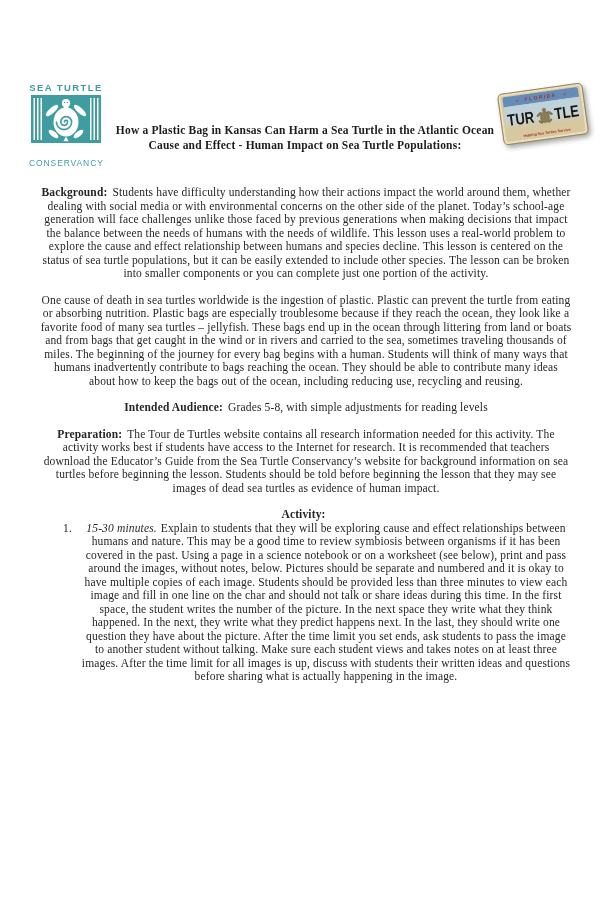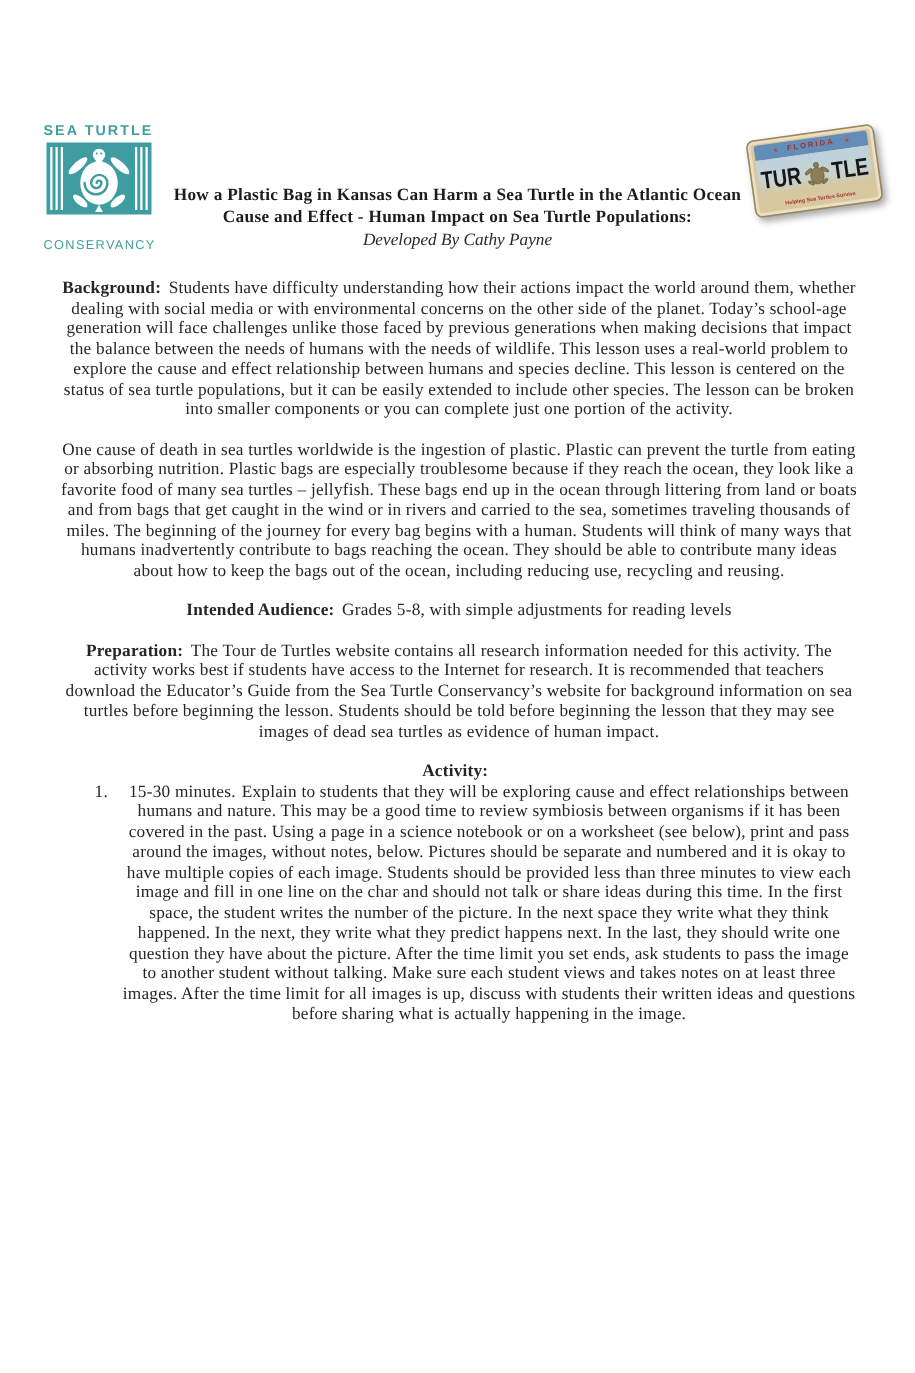--- a/index.html
+++ b/index.html
@@ -14,21 +14,21 @@
   .page {
     position: relative;
     width: 610px; height: 915px;
     overflow: hidden;
     background: #ffffff;
   }
 
   
   .logo {
     position: absolute; left: 29px; top: 82px; width: 74px;
-    text-align: left;
+    text-align: center;
   }
   .logo-top {
     font-family: "Liberation Sans", sans-serif;
     font-weight: bold; font-size: 9.5px; letter-spacing: 1.4px;
     color: #3F9DA2; white-space: nowrap;
   }
   .logo-mark-wrap {
     width: 70px; height: 48px; margin: 2px auto 1px auto;
     background: #3F9DA2;
   }
@@ -112,21 +112,21 @@
     color: #262626;
     text-align: center;
   }
   .content p { margin: 0 0 13px 0; }
   .content p.tight { margin-bottom: 0; }
   .lead { font-weight: bold; margin-right: 5px; }
   .activity-list { margin: 0; }
   .activity-item { display: flex; padding-left: 21px; }
   .activity-item .num { flex: none; width: 13px; margin-right: 6px; }
   .activity-item .item-body { flex: 1; }
-  .lead-italic { margin-right: 4px; }
+  .lead-italic { font-style: italic; margin-right: 4px; }
 </style>
 </head>
 <body>
 
 <div class="page">
 
   <div class="logo">
     <div class="logo-top">SEA TURTLE</div>
     <div class="logo-mark-wrap">
       <svg viewBox="0 0 70 48" width="70" height="48" aria-hidden="true">
@@ -181,21 +181,20 @@
     <div class="plate-bottom">
       <span class="sticker"></span>
       <span class="plate-caption">Helping Sea Turtles Survive</span>
       <span class="sticker"></span>
     </div>
   </div>
 
   <div class="title-block">
     <div class="title-line">How a Plastic Bag in Kansas Can Harm a Sea Turtle in the Atlantic Ocean</div>
     <div class="title-line">Cause and Effect - Human Impact on Sea Turtle Populations:</div>
-    <div class="byline">Developed By Cathy Payne</div>
   </div>
 
   <div class="content">
 
     <p><span class="lead">Background:</span><span>Students have difficulty understanding how their actions impact the world around them, whether dealing with social media or with environmental concerns on the other side of the planet.  Today’s school-age generation will face challenges unlike those faced by previous generations when making decisions that impact the balance between the needs of humans with the needs of wildlife.  This lesson uses a real-world problem to explore the cause and effect relationship between humans and species decline.  This lesson is centered on the status of sea turtle populations, but it can be easily extended to include other species.  The lesson can be broken into smaller components or you can complete just one portion of the activity.</span></p>
 
     <p><span>One cause of death in sea turtles worldwide is the ingestion of plastic.  Plastic can prevent the turtle from eating or absorbing nutrition.  Plastic bags are especially troublesome because if they reach the ocean, they look like a favorite food of many sea turtles – jellyfish.  These bags end up in the ocean through littering from land or boats and from bags that get caught in the wind or in rivers and carried to the sea, sometimes traveling thousands of miles.  The beginning of the journey for every bag begins with a human.  Students will think of many ways that humans inadvertently contribute to bags reaching the ocean.  They should be able to contribute many ideas about how to keep the bags out of the ocean, including reducing use, recycling and reusing.</span></p>
 
     <p><span class="lead">Intended Audience:</span><span>Grades 5-8, with simple adjustments for reading levels</span></p>
 

